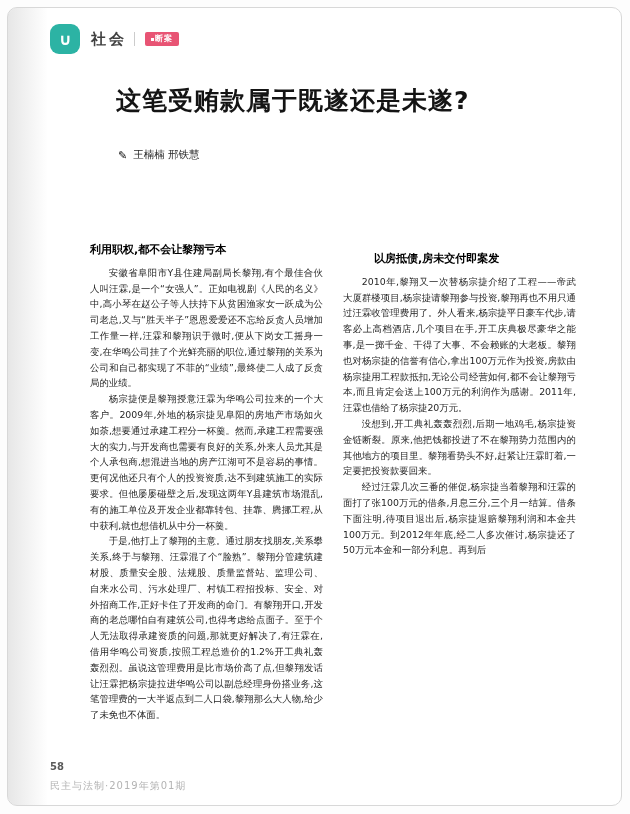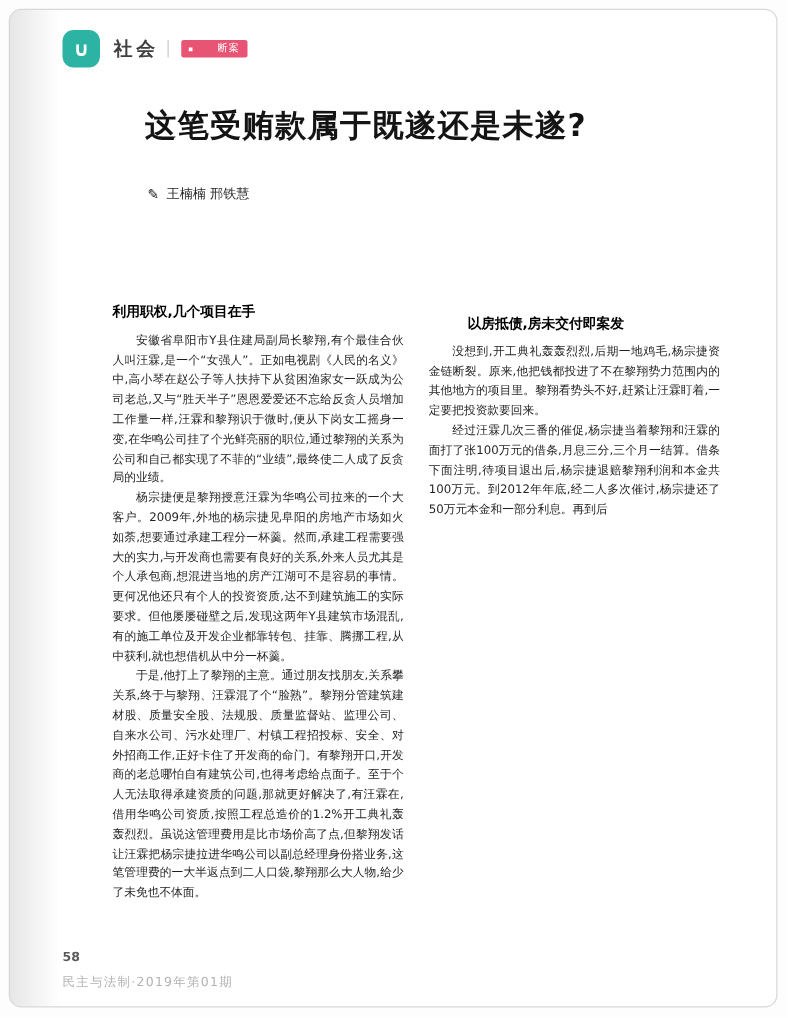--- a/index.html
+++ b/index.html
@@ -46,22 +46,22 @@
     width: 1px; height: 14px; background: #cccccc;
     margin: 0 10px 0 7px;
   }
   .tag {
     background: #e85474;
     color: #ffffff;
     font-size: 8px;
     line-height: 1;
     padding: 3px 6px;
     border-radius: 2px;
-    display: flex; align-items: center; gap: 20px;
-    font-weight: normal;
+    display: flex; align-items: center; gap: 1px;
+    font-weight: bold;
     letter-spacing: 1px;
   }
   .tag-dot { width: 3px; height: 3px; background: #ffffff; display: inline-block; }
   .title {
     position: absolute; top: 76px; left: 108px;
     margin: 0;
     font-size: 25px; font-weight: bold;
     color: #141414;
     letter-spacing: 1px;
     text-align: right;
@@ -120,27 +120,28 @@
 
   <h1 class="title">这笔受贿款属于既遂还是未遂?</h1>
 
   <div class="byline">
     <span class="pen-icon">✎</span>
     <span>王楠楠 邢铁慧</span>
   </div>
 
   <div class="columns">
     <div class="col">
-      <div class="col-heading">利用职权,几个项目在手</div>
+      <div class="col-heading">利用职权,都不会让黎翔亏本</div>
       <p>安徽省阜阳市Y县住建局副局长黎翔,有个最佳合伙人叫汪霖,是一个“女强人”。正如电视剧《人民的名义》中,高小琴在赵公子等人扶持下从贫困渔家女一跃成为公司老总,又与“胜天半子”恩恩爱爱还不忘给反贪人员增加工作量一样,汪霖和黎翔识于微时,便从下岗女工摇身一变,在华鸣公司挂了个光鲜亮丽的职位,通过黎翔的关系为公司和自己都实现了不菲的“业绩”,最终使二人成了反贪局的业绩。</p>
       <p>杨宗捷便是黎翔授意汪霖为华鸣公司拉来的一个大客户。2009年,外地的杨宗捷见阜阳的房地产市场如火如荼,想要通过承建工程分一杯羹。然而,承建工程需要强大的实力,与开发商也需要有良好的关系,外来人员尤其是个人承包商,想混进当地的房产江湖可不是容易的事情。更何况他还只有个人的投资资质,达不到建筑施工的实际要求。但他屡屡碰壁之后,发现这两年Y县建筑市场混乱,有的施工单位及开发企业都靠转包、挂靠、腾挪工程,从中获利,就也想借机从中分一杯羹。</p>
       <p>于是,他打上了黎翔的主意。通过朋友找朋友,关系攀关系,终于与黎翔、汪霖混了个“脸熟”。黎翔分管建筑建材股、质量安全股、法规股、质量监督站、监理公司、自来水公司、污水处理厂、村镇工程招投标、安全、对外招商工作,正好卡住了开发商的命门。有黎翔开口,开发商的老总哪怕自有建筑公司,也得考虑给点面子。至于个人无法取得承建资质的问题,那就更好解决了,有汪霖在,借用华鸣公司资质,按照工程总造价的1.2%开工典礼轰轰烈烈。虽说这管理费用是比市场价高了点,但黎翔发话让汪霖把杨宗捷拉进华鸣公司以副总经理身份搭业务,这笔管理费的一大半返点到二人口袋,黎翔那么大人物,给少了未免也不体面。</p>
     </div>
     <div class="col">
       <div class="col-heading mid">以房抵债,房未交付即案发</div>
+      <p>2010年,黎翔又一次替杨宗捷介绍了工程——帝武大厦群楼项目,杨宗捷请黎翔参与投资,黎翔再也不用只通过汪霖收管理费用了。外人看来,杨宗捷平日豪车代步,请客必上高档酒店,几个项目在手,开工庆典极尽豪华之能事,是一掷千金、干得了大事、不会赖账的大老板。黎翔也对杨宗捷的信誉有信心,拿出100万元作为投资,房款由杨宗捷用工程款抵扣,无论公司经营如何,都不会让黎翔亏本,而且肯定会送上100万元的利润作为感谢。2011年,汪霖也借给了杨宗捷20万元。</p>
       <p>没想到,开工典礼轰轰烈烈,后期一地鸡毛,杨宗捷资金链断裂。原来,他把钱都投进了不在黎翔势力范围内的其他地方的项目里。黎翔看势头不好,赶紧让汪霖盯着,一定要把投资款要回来。</p>
       <p>经过汪霖几次三番的催促,杨宗捷当着黎翔和汪霖的面打了张100万元的借条,月息三分,三个月一结算。借条下面注明,待项目退出后,杨宗捷退赔黎翔利润和本金共100万元。到2012年年底,经二人多次催讨,杨宗捷还了50万元本金和一部分利息。再到后</p>
     </div>
   </div>
 
   <div class="footer">
     <span class="page-num">58</span>
     <span class="mag-info">民主与法制·2019年第01期</span>
   </div>
 </div>

